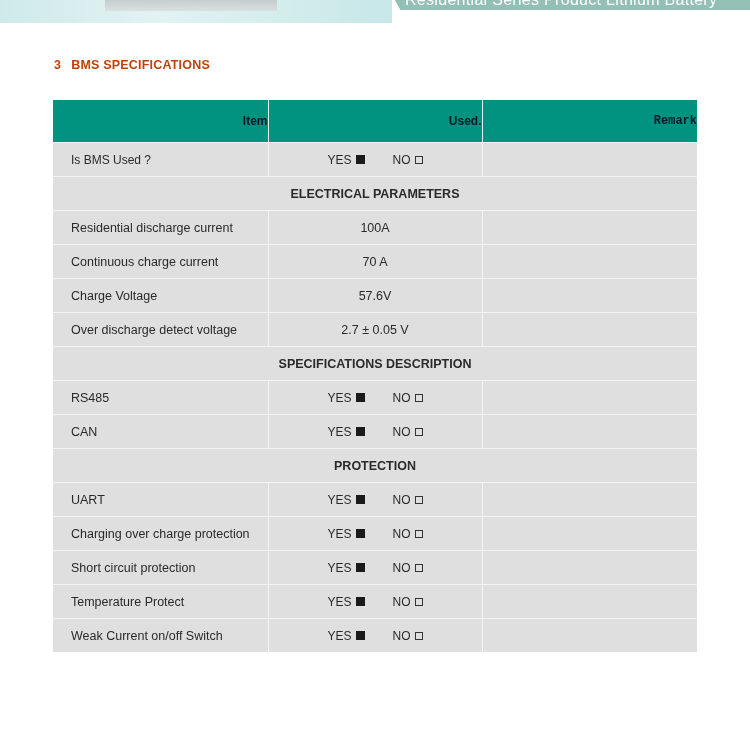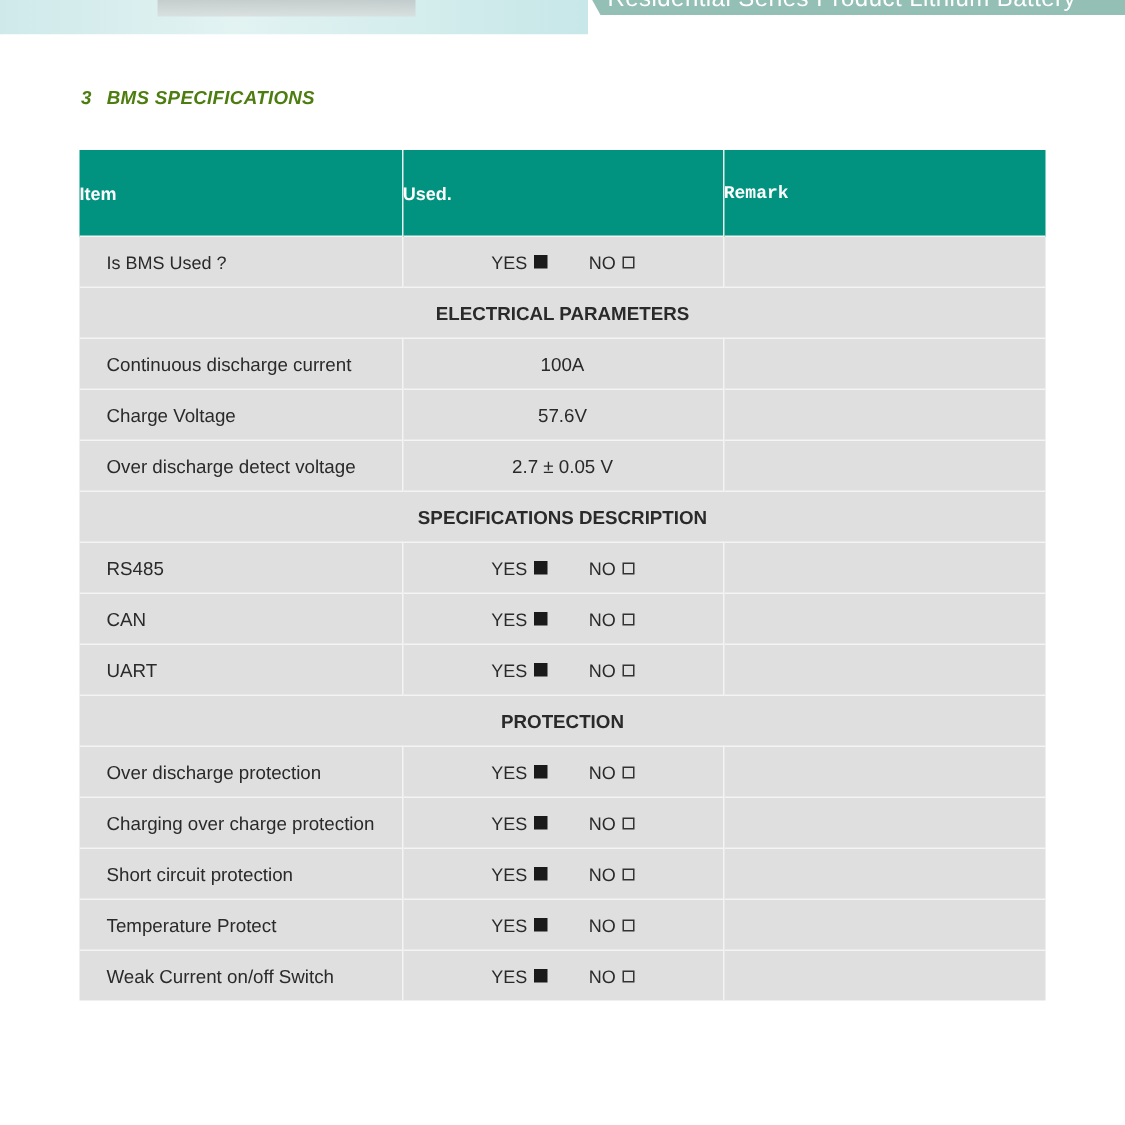--- a/index.html
+++ b/index.html
@@ -7,27 +7,27 @@
          font-family:"Liberation Sans", "DejaVu Sans", sans-serif; color:#222; }
   .banner-left { position:absolute; left:0; top:0; width:392px; height:23px;
                  background:linear-gradient(90deg,#cfe9ea 0%,#e2f3f2 40%,#c7e7e8 100%);
                  clip-path:polygon(0 0,100% 0,100% 100%,0 100%); }
   .banner-photo { position:absolute; left:105px; top:0; width:172px; height:11px;
                   background:linear-gradient(180deg,#bfc4c4,#d8dcdc); opacity:.8; }
   .banner-right { position:absolute; left:380px; top:0; width:370px; height:10px;
                   background:#94bfb5; clip-path:polygon(4% 0,100% 0,100% 100%,5.5% 100%); }
   .banner-right-text { position:absolute; left:405px; top:-9px; font-size:16px; color:#ffffff; white-space:nowrap; letter-spacing:.3px; }
 
-  .section-title { position:absolute; left:54px; top:58px; font-size:12.5px; font-weight:bold; color:#4d7c0f; letter-spacing:.2px;font-style:italic; }
+  .section-title { position:absolute; left:54px; top:58px; font-size:12.5px; font-weight:bold; color:#c2410c; letter-spacing:.2px; }
   .section-title .num { margin-right:10px; }
 
   table.spec { position:absolute; left:53px; top:100px; width:644px; border-collapse:collapse; table-layout:fixed; }
   table.spec col.c1 { width:215px; } table.spec col.c2 { width:214px; } table.spec col.c3 { width:215px; }
-  table.spec th { background:#019380; color:#ffffff; font-size:12px; font-weight:bold; height:57px;
-                  border-right:1px solid #e6f2ef; text-align:left; padding:0; }
+  table.spec th { background:#019380; color:#0f172a; font-size:12px; font-weight:bold; height:42px;
+                  border-right:1px solid #e6f2ef; text-align:right; padding:0; }
   table.spec th:last-child { border-right:none;font-family:Liberation Mono, monospace; }
   table.spec td { background:#dfdfe0; height:33px; border-top:1px solid #f4f4f4; border-right:1px solid #f4f4f4;
                   font-size:12.5px; color:#2a2a2a; padding:0; }
   table.spec td:last-child { border-right:none;text-align:center; }
   td.item { padding-left:18px !important; }
   td.item.small { font-size:12px;margin-top:12px; }
   td.spec-val { text-align:center; }
   td.section { text-align:center; font-weight:bold; font-size:12px; color:#222; }
   .yn { display:inline-flex; align-items:center; font-size:12px; }
   .yes { margin-right:28px; }
@@ -71,22 +71,27 @@
             <span>NO</span>
             <span class="box-empty"></span>
           </span>
         </td>
         <td></td>
       </tr>
       <tr>
         <td colspan="3" class="section">ELECTRICAL PARAMETERS</td>
       </tr>
       <tr>
-        <td class="item">Continuous discharge current</td>
+        <td class="item">Residential discharge current</td>
         <td class="spec-val">100A</td>
+        <td></td>
+      </tr>
+      <tr>
+        <td class="item">Continuous charge current</td>
+        <td class="spec-val">70 A</td>
         <td></td>
       </tr>
       <tr>
         <td class="item">Charge Voltage</td>
         <td class="spec-val">57.6V</td>
         <td></td>
       </tr>
       <tr>
         <td class="item">Over discharge detect voltage</td>
         <td class="spec-val">2.7 ± 0.05 V</td>
@@ -115,37 +120,24 @@
             <span>YES</span>
             <span class="box-filled"></span>
           </span><span class="yn">
             <span>NO</span>
             <span class="box-empty"></span>
           </span>
         </td>
         <td></td>
       </tr>
       <tr>
+        <td colspan="3" class="section">PROTECTION</td>
+      </tr>
+      <tr>
         <td class="item ">UART</td>
-        <td class="spec-val">
-          <span class="yn yes">
-            <span>YES</span>
-            <span class="box-filled"></span>
-          </span><span class="yn">
-            <span>NO</span>
-            <span class="box-empty"></span>
-          </span>
-        </td>
-        <td></td>
-      </tr>
-      <tr>
-        <td colspan="3" class="section">PROTECTION</td>
-      </tr>
-      <tr>
-        <td class="item ">Over discharge protection</td>
         <td class="spec-val">
           <span class="yn yes">
             <span>YES</span>
             <span class="box-filled"></span>
           </span><span class="yn">
             <span>NO</span>
             <span class="box-empty"></span>
           </span>
         </td>
         <td></td>

